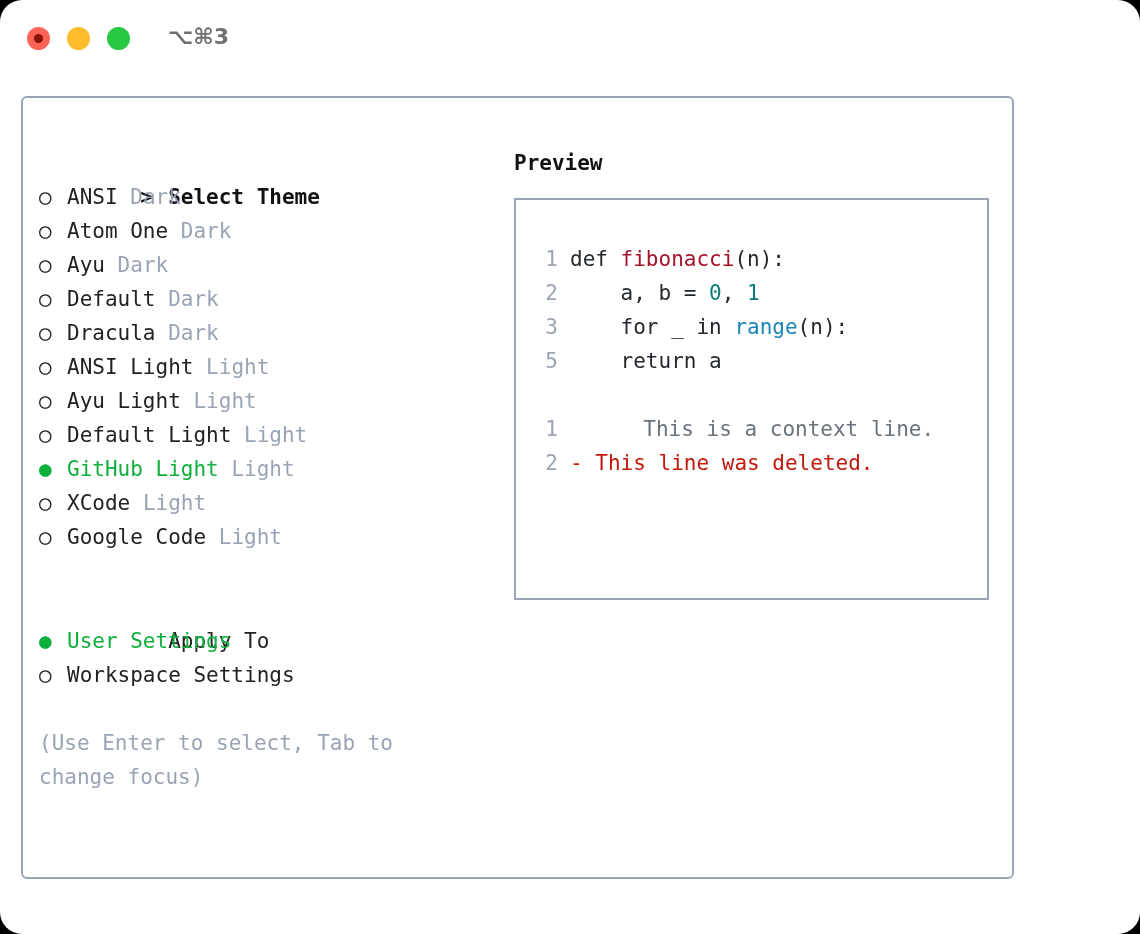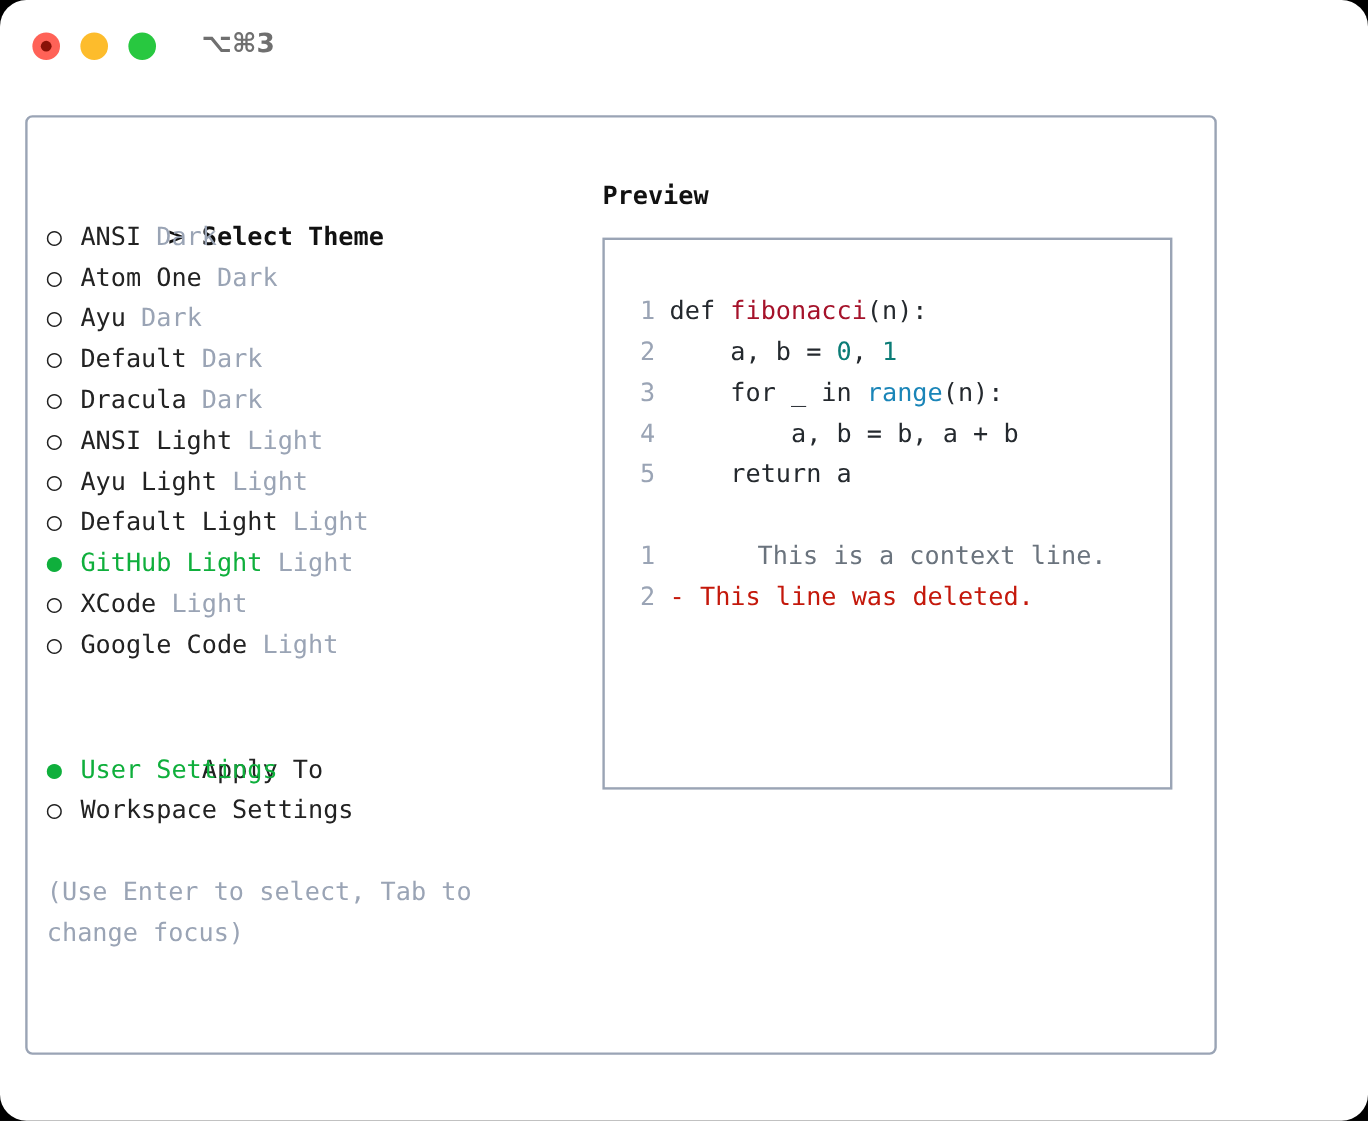--- a/index.html
+++ b/index.html
@@ -118,35 +118,35 @@
     font-size: 21px;
     line-height: 34px;
     color: #9aa4b5;
     width: 400px;
     white-space: normal;
   }
 
   
   #right-col {
     position: absolute;
-    left: 479px;
+    left: 491px;
     top: 48px;
     width: 500px;
   }
   #preview-title {
     font-size: 21px;
     font-weight: bold;
     color: #111111;
     line-height: 34px;
     white-space: pre;
   }
   #preview-box {
     margin-top: 18px;
     width: 475px;
-    height: 460px;
+    height: 402px;
     border: 2px solid #9aa4b5;
     box-sizing: border-box;
     background: #ffffff;
     position: relative;
   }
   #code-area {
     position: absolute;
     left: 16px;
     top: 42px;
     right: 8px;
@@ -222,21 +222,20 @@
 
     <div id="right-col">
       <div id="preview-title">Preview</div>
 
       <div id="preview-box">
         <div id="code-area">
           <div id="code-lines">
               <div class="cline"><span class="lno">1</span><span class="kw">def </span><span class="fnname">fibonacci</span><span class="kw">(n):</span></div>
               <div class="cline"><span class="lno">2</span><span class="kw">    a, b = </span><span class="num">0</span><span class="kw">, </span><span class="num">1</span></div>
               <div class="cline"><span class="lno">3</span><span class="kw">    for _ in </span><span class="builtin">range</span><span class="kw">(n):</span></div>
-              <div class="cline"><span class="lno">4</span><span class="kw">        a, b = b, a + b</span></div>
               <div class="cline"><span class="lno">5</span><span class="kw">    return a</span></div>
             </div>
           <div id="diff-lines" class="diff-block">
               <div class="cline"><span class="lno">1</span><span class="d-context"> </span><span> </span><span class="d-context">This is a context line.</span></div>
               <div class="cline"><span class="lno">2</span><span class="d-del">-</span><span> </span><span class="d-del">This line was deleted.</span></div>
             </div>
         </div>
       </div>
     </div>
 

